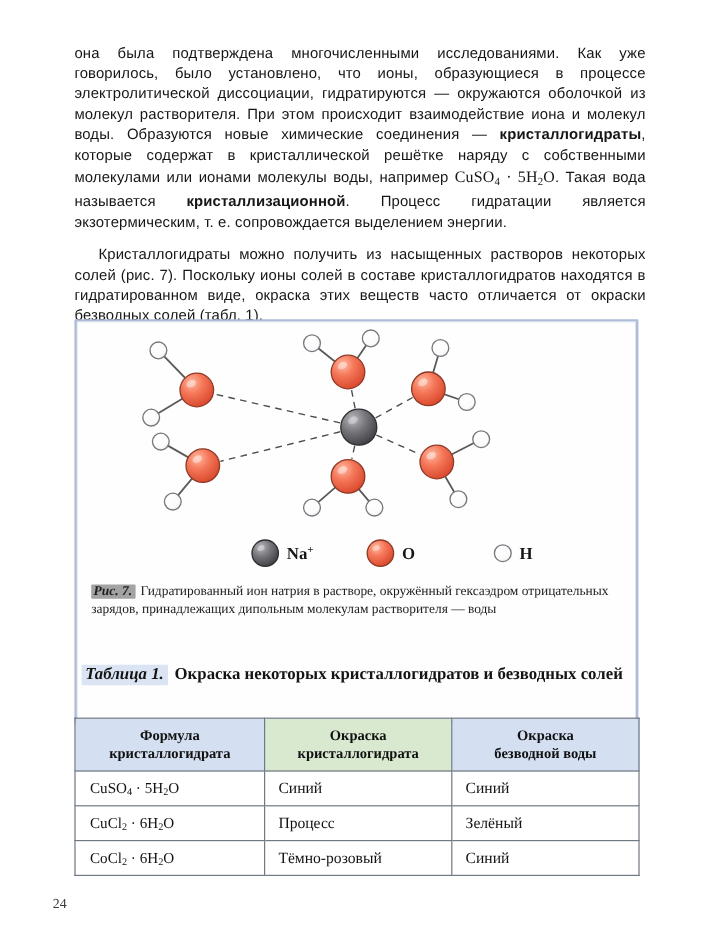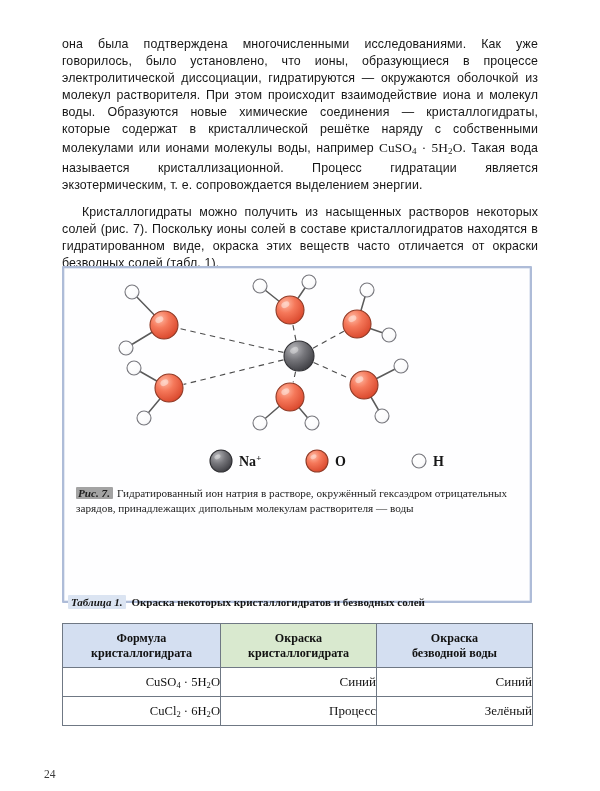--- a/index.html
+++ b/index.html
@@ -29,21 +29,21 @@
     width: 476px;
     font-size: 12.4px;
     line-height: 17.1px;
     text-align: justify;
     text-justify: inter-word;
     color: #161616;
     letter-spacing: 0.01em;
   }
   .prose p { margin: 0; }
   .prose p.indent { text-indent: 20px; margin-top: 10px; }
-  .prose b { font-weight: 400; margin-top: 28px; }
+  .prose b { font-weight: 700; margin-top: 28px; }
 
   .formula {
     font-family: "Liberation Serif", serif;
     font-size: 13.3px;
   }
   .formula sub {
     font-size: 0.68em;
     vertical-align: -0.22em;
   }
 
@@ -82,51 +82,49 @@
     background: #a3a3a3;
     padding: 0 3px 0 2px;
     border-radius: 1px;
     margin-right: 4px;
   }
 
   
   .table-title {
     position: absolute;
     left: 68px;
-    top: 596px;
+    top: 555px;
     width: 470px;
     font-family: "Liberation Serif", serif;
-    font-size: 11px;
+    font-size: 14px;
     font-weight: 700;
     color: #141414;
     white-space: nowrap;
   }
   .table-title .tbl-label {
     font-style: italic;
     background: #dbe4f2;
     padding: 1px 4px 1px 3px;
     border-radius: 1px;
     margin-right: 5px;
   }
 
   table.data {
     position: absolute;
     left: 62px;
     top: 598px;
     width: 470px;
     border-collapse: collapse;
     font-family: "Liberation Serif", serif;
     table-layout: fixed;
-    margin-top: 25px;
   }
   table.data th,
   table.data td {
     border: 1px solid #6f7884;
     padding: 0;
-    text-align: right;
   }
   table.data th {
     height: 44px;
     font-size: 12.1px;
     font-weight: 700;
     line-height: 15px;
     text-align: center;
     color: #111;
   }
   table.data th.c1 { background: #d4dff1; width: 158px; }
@@ -143,21 +141,20 @@
   table.data td sub { font-size: 0.68em; vertical-align: -0.22em; }
 
   
   .page-number {
     position: absolute;
     left: 44px;
     top: 748px;
     font-family: "Liberation Serif", serif;
     font-size: 11.5px;
     color: #3a3a3a;
-    margin-top: 20px;
   }
 </style>
 </head>
 <body>
 
 <div class="page">
 
   <div class="prose">
     <p id="para1"><span>она была подтверждена многочисленными исследованиями. Как уже говорилось, было установлено, что ионы, образующиеся в процессе электролитической диссоциации, гидратируются — окружаются оболочкой из молекул растворителя. При этом происходит взаимодействие иона и молекул воды. Образуются новые химические соединения — </span><b>кристаллогидраты</b><span>, которые содержат в кристаллической решётке наряду с собственными молекулами или ионами молекулы воды, например </span><span class="formula">CuSO<sub>4</sub> · 5H<sub>2</sub>O</span><span>. Такая вода называется </span><b>кристаллизационной</b><span>. Процесс гидратации является экзотермическим, т. е. сопровождается выделением энергии.</span></p>
     <p class="indent">Кристаллогидраты можно получить из насыщенных растворов некоторых солей (рис. 7). Поскольку ионы солей в составе кристаллогидратов находятся в гидратированном виде, окраска этих веществ часто отличается от окраски безводных солей (табл. 1).</p>
@@ -270,18 +267,23 @@
         <tr>
           <td class="f">CuSO<sub>4</sub> · 5H<sub>2</sub>O</td>
           <td class="v">Синий</td>
           <td class="v">Синий</td>
         </tr>
         <tr>
           <td class="f">CuCl<sub>2</sub> · 6H<sub>2</sub>O</td>
           <td class="v">Процесс</td>
           <td class="v">Зелёный</td>
         </tr>
+        <tr>
+          <td class="f">CoCl<sub>2</sub> · 6H<sub>2</sub>O</td>
+          <td class="v">Тёмно-розовый</td>
+          <td class="v">Синий</td>
+        </tr>
       </tbody>
   </table>
 
   <div class="page-number">24</div>
 
 </div>
 
 </body></html>

